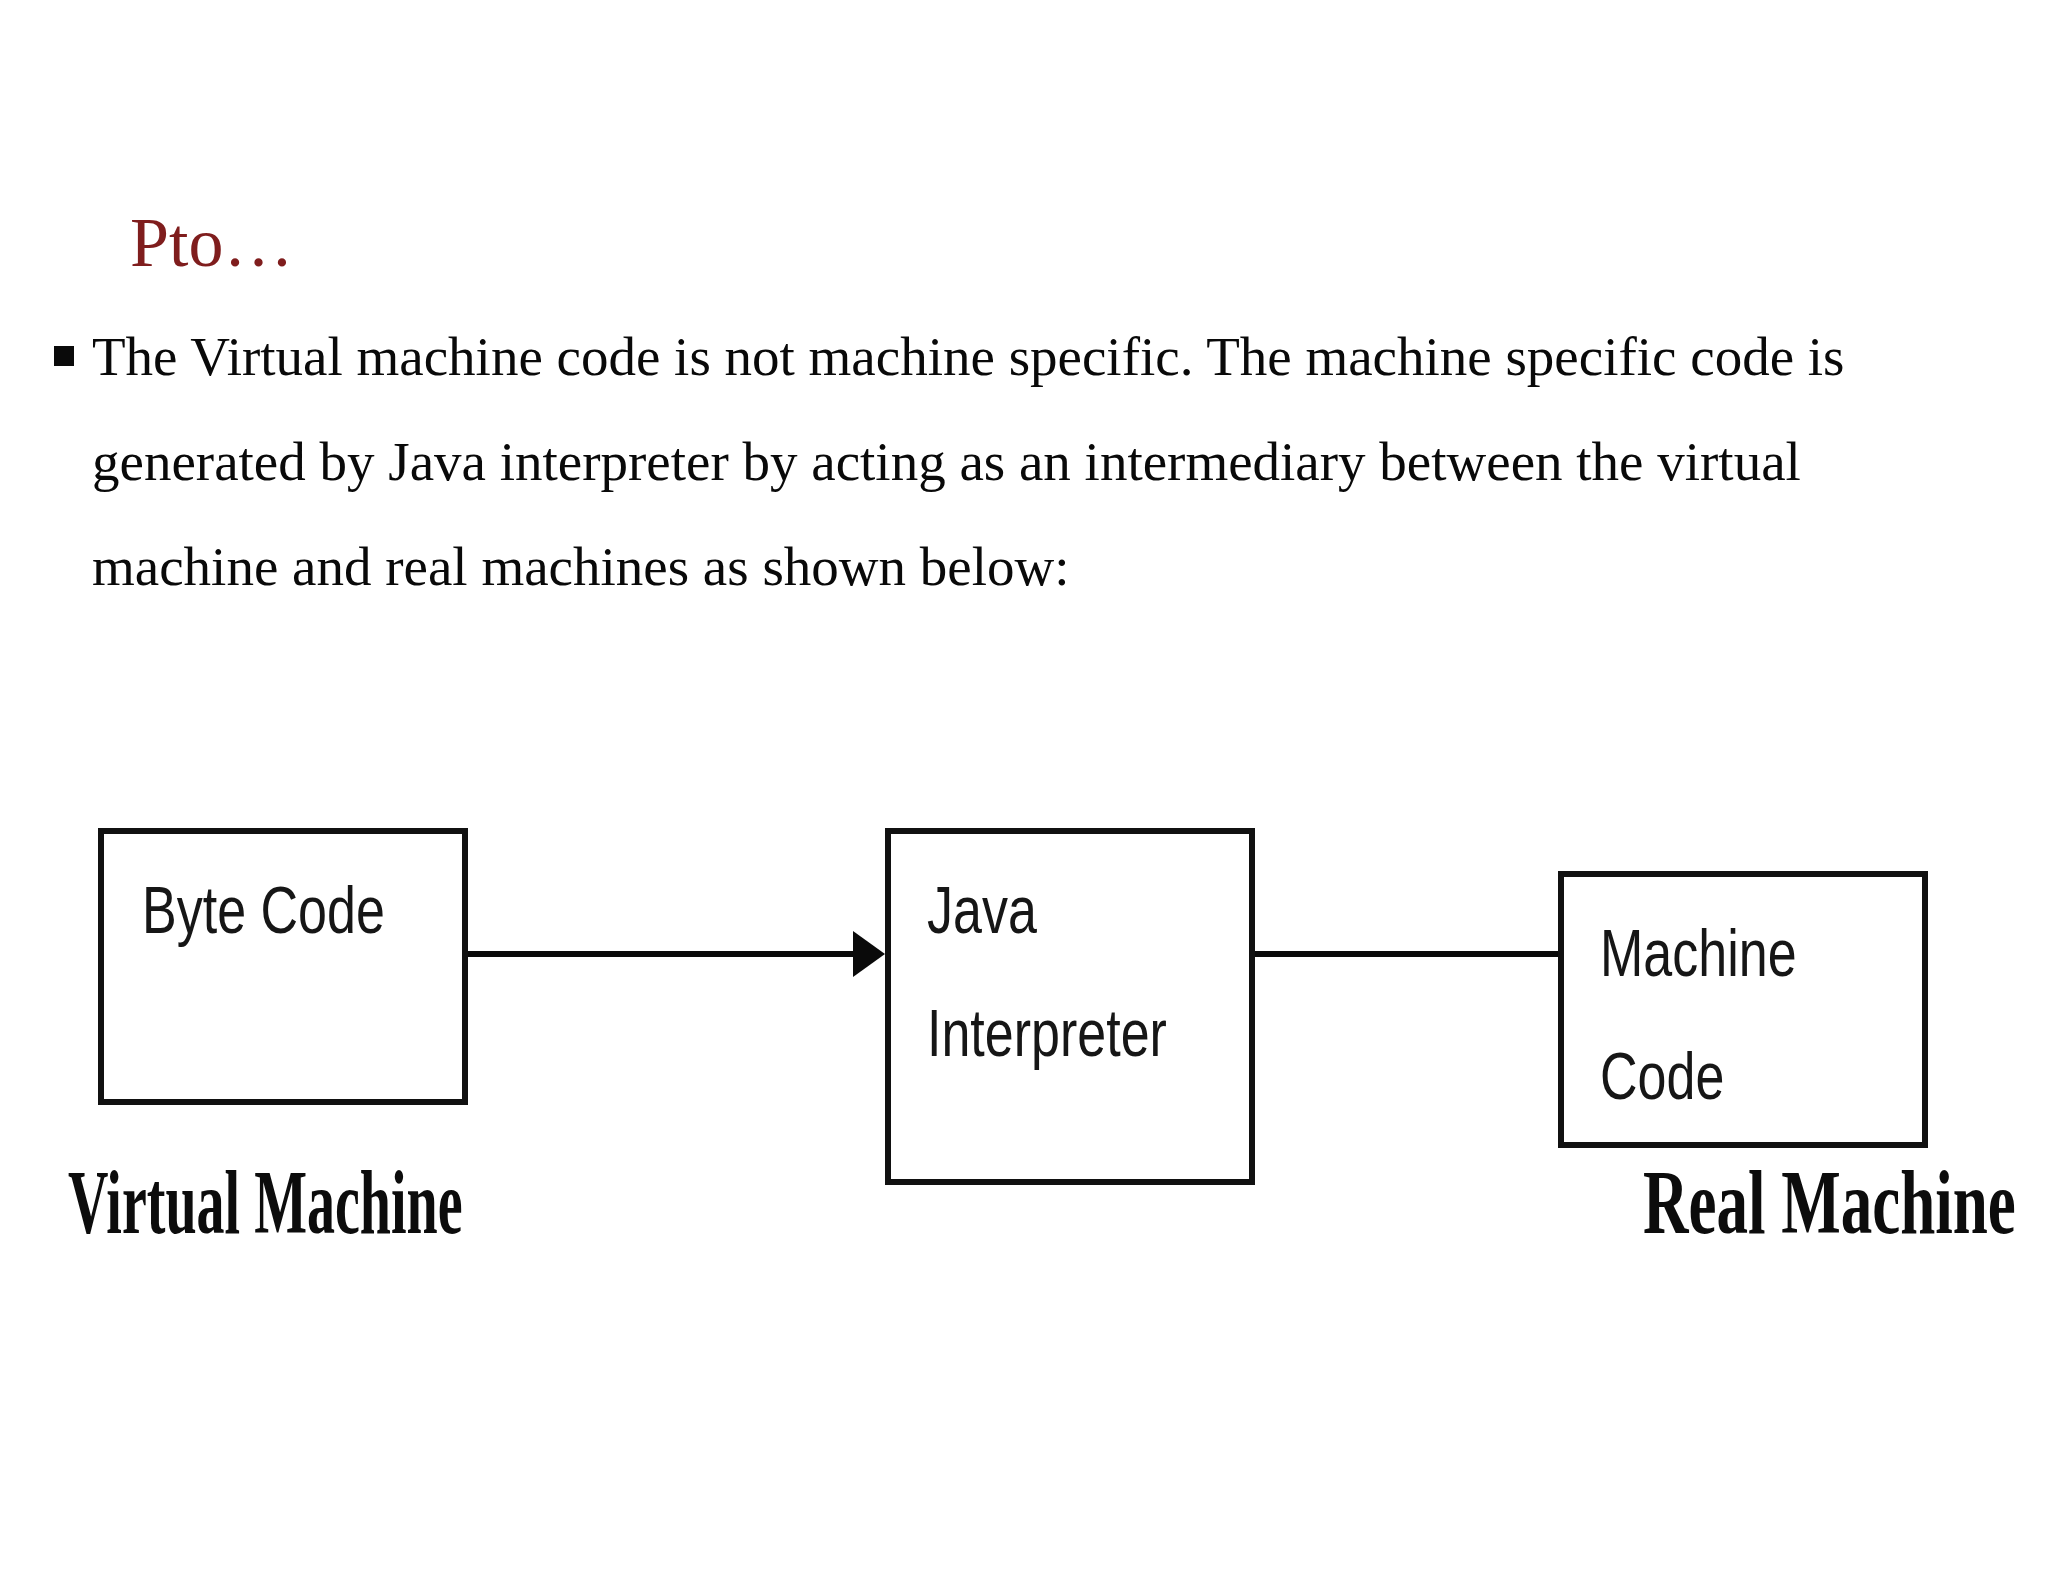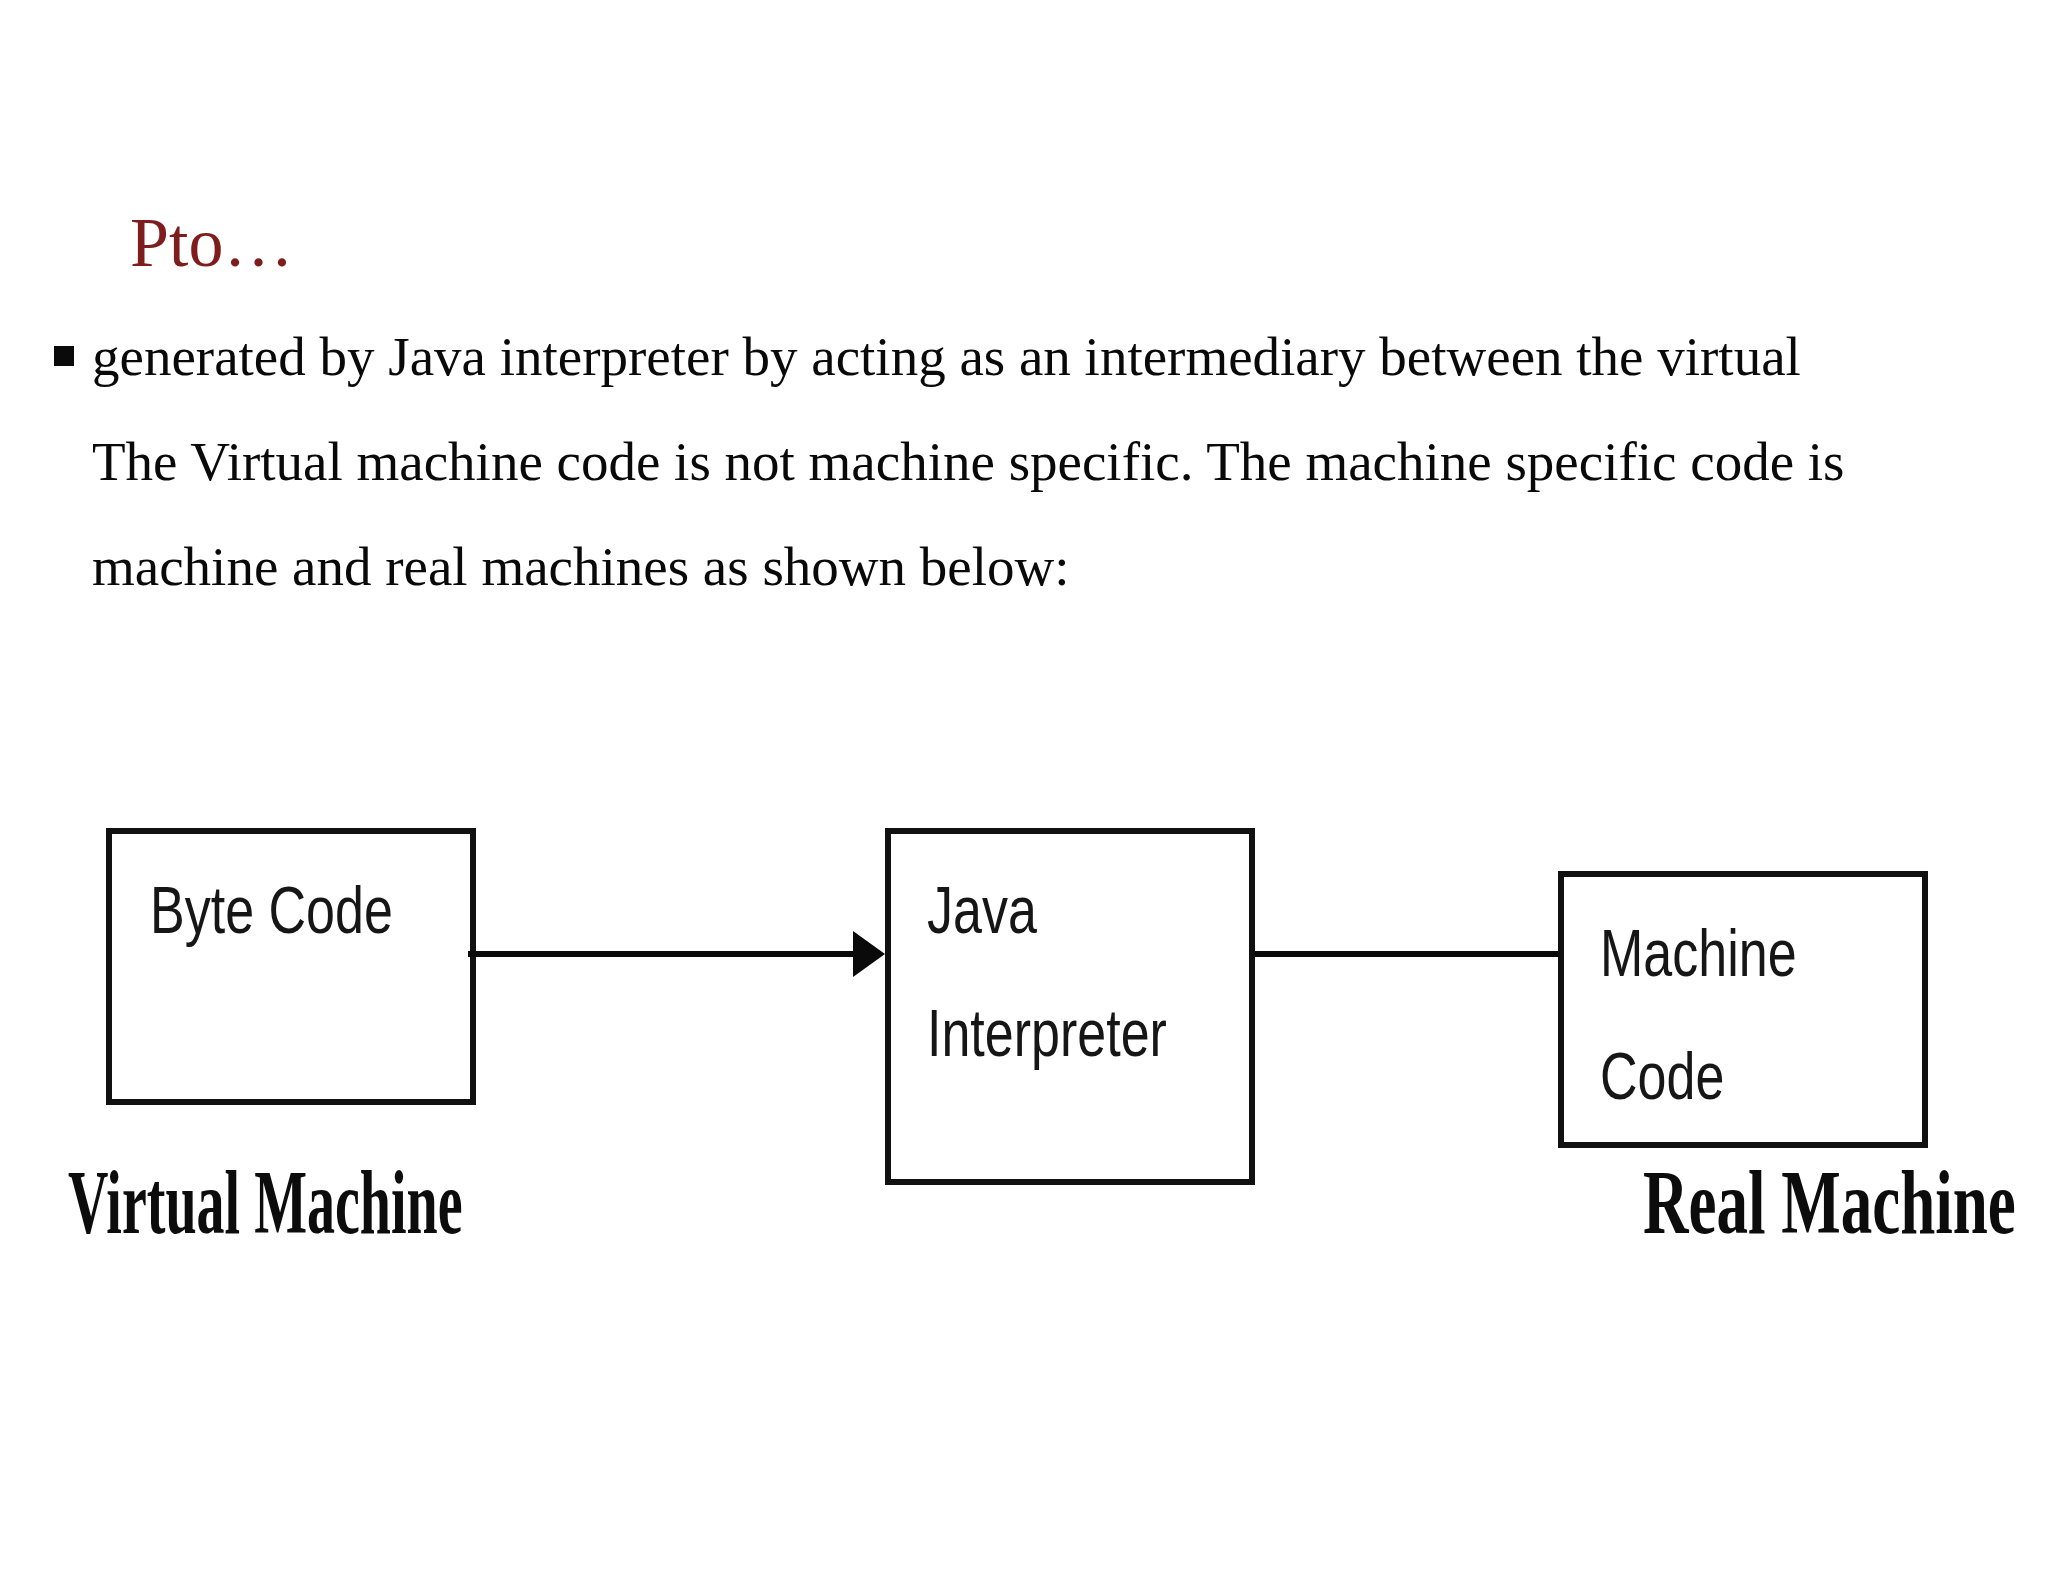--- a/index.html
+++ b/index.html
@@ -52,21 +52,21 @@
   
   .dbox {
     position: absolute;
     top: 828px;
     width: 370px;
     height: 277px;
     border: 6px solid #111111;
     background: #ffffff;
     box-sizing: border-box;
   }
-  .dbox.b1 { left: 106px; text-decoration: underline; }
+  .dbox.b1 { left: 98px; text-decoration: underline; }
   .dbox.b2 { left: 885px; height: 357px; }
   .dbox.b3 { left: 1558px; margin-top: 43px; }
 
   .dbox .box-text {
     position: absolute;
     left: 36px;
     top: 14px;
     font-family: "Liberation Sans", "DejaVu Sans", sans-serif;
     font-size: 52px;
     line-height: 95px;
@@ -115,22 +115,22 @@
 </style>
 </head>
 <body>
 
 <div class="canvas">
 
   <h1 class="page-title">Pto…</h1>
 
   <span class="bullet-marker"></span>
   <div class="bullet-text">
+    <div class="tline">The Virtual machine code is not machine specific. The machine specific code is</div>
     <div class="tline">generated by Java interpreter by acting as an intermediary between the virtual</div>
-    <div class="tline">The Virtual machine code is not machine specific. The machine specific code is</div>
     <div class="tline">machine and real machines as shown below:</div>
   </div>
 
   <div class="dbox b1">
     <span class="box-text">Byte Code</span>
   </div>
 
   <div class="arrow-line a1"></div>
   <div class="arrow-head h1"></div>
 

